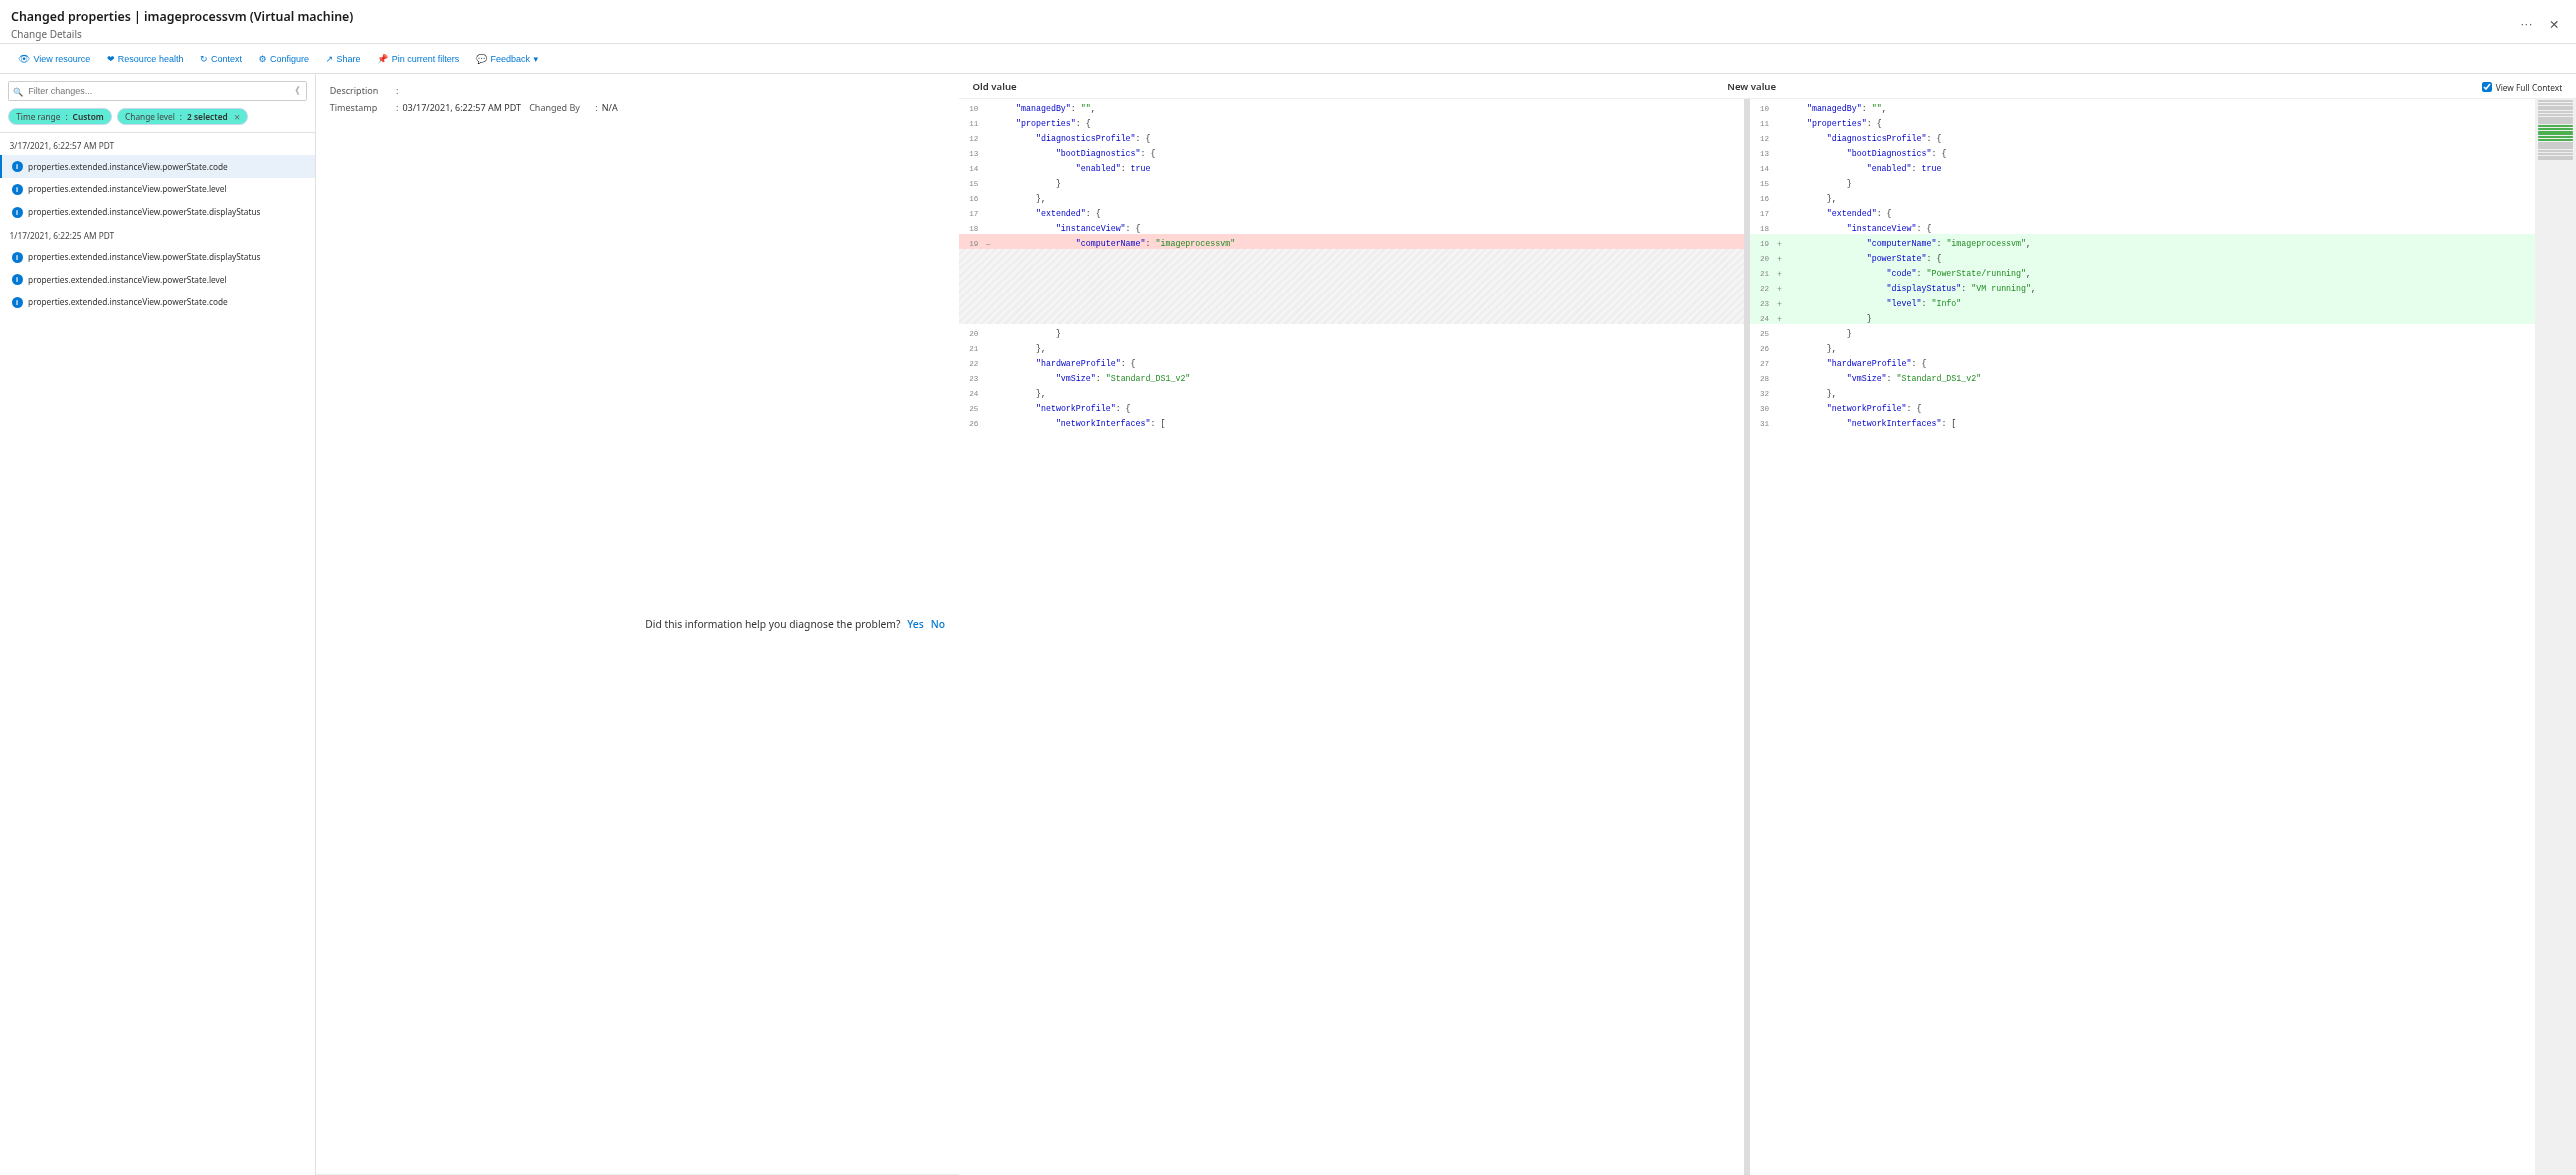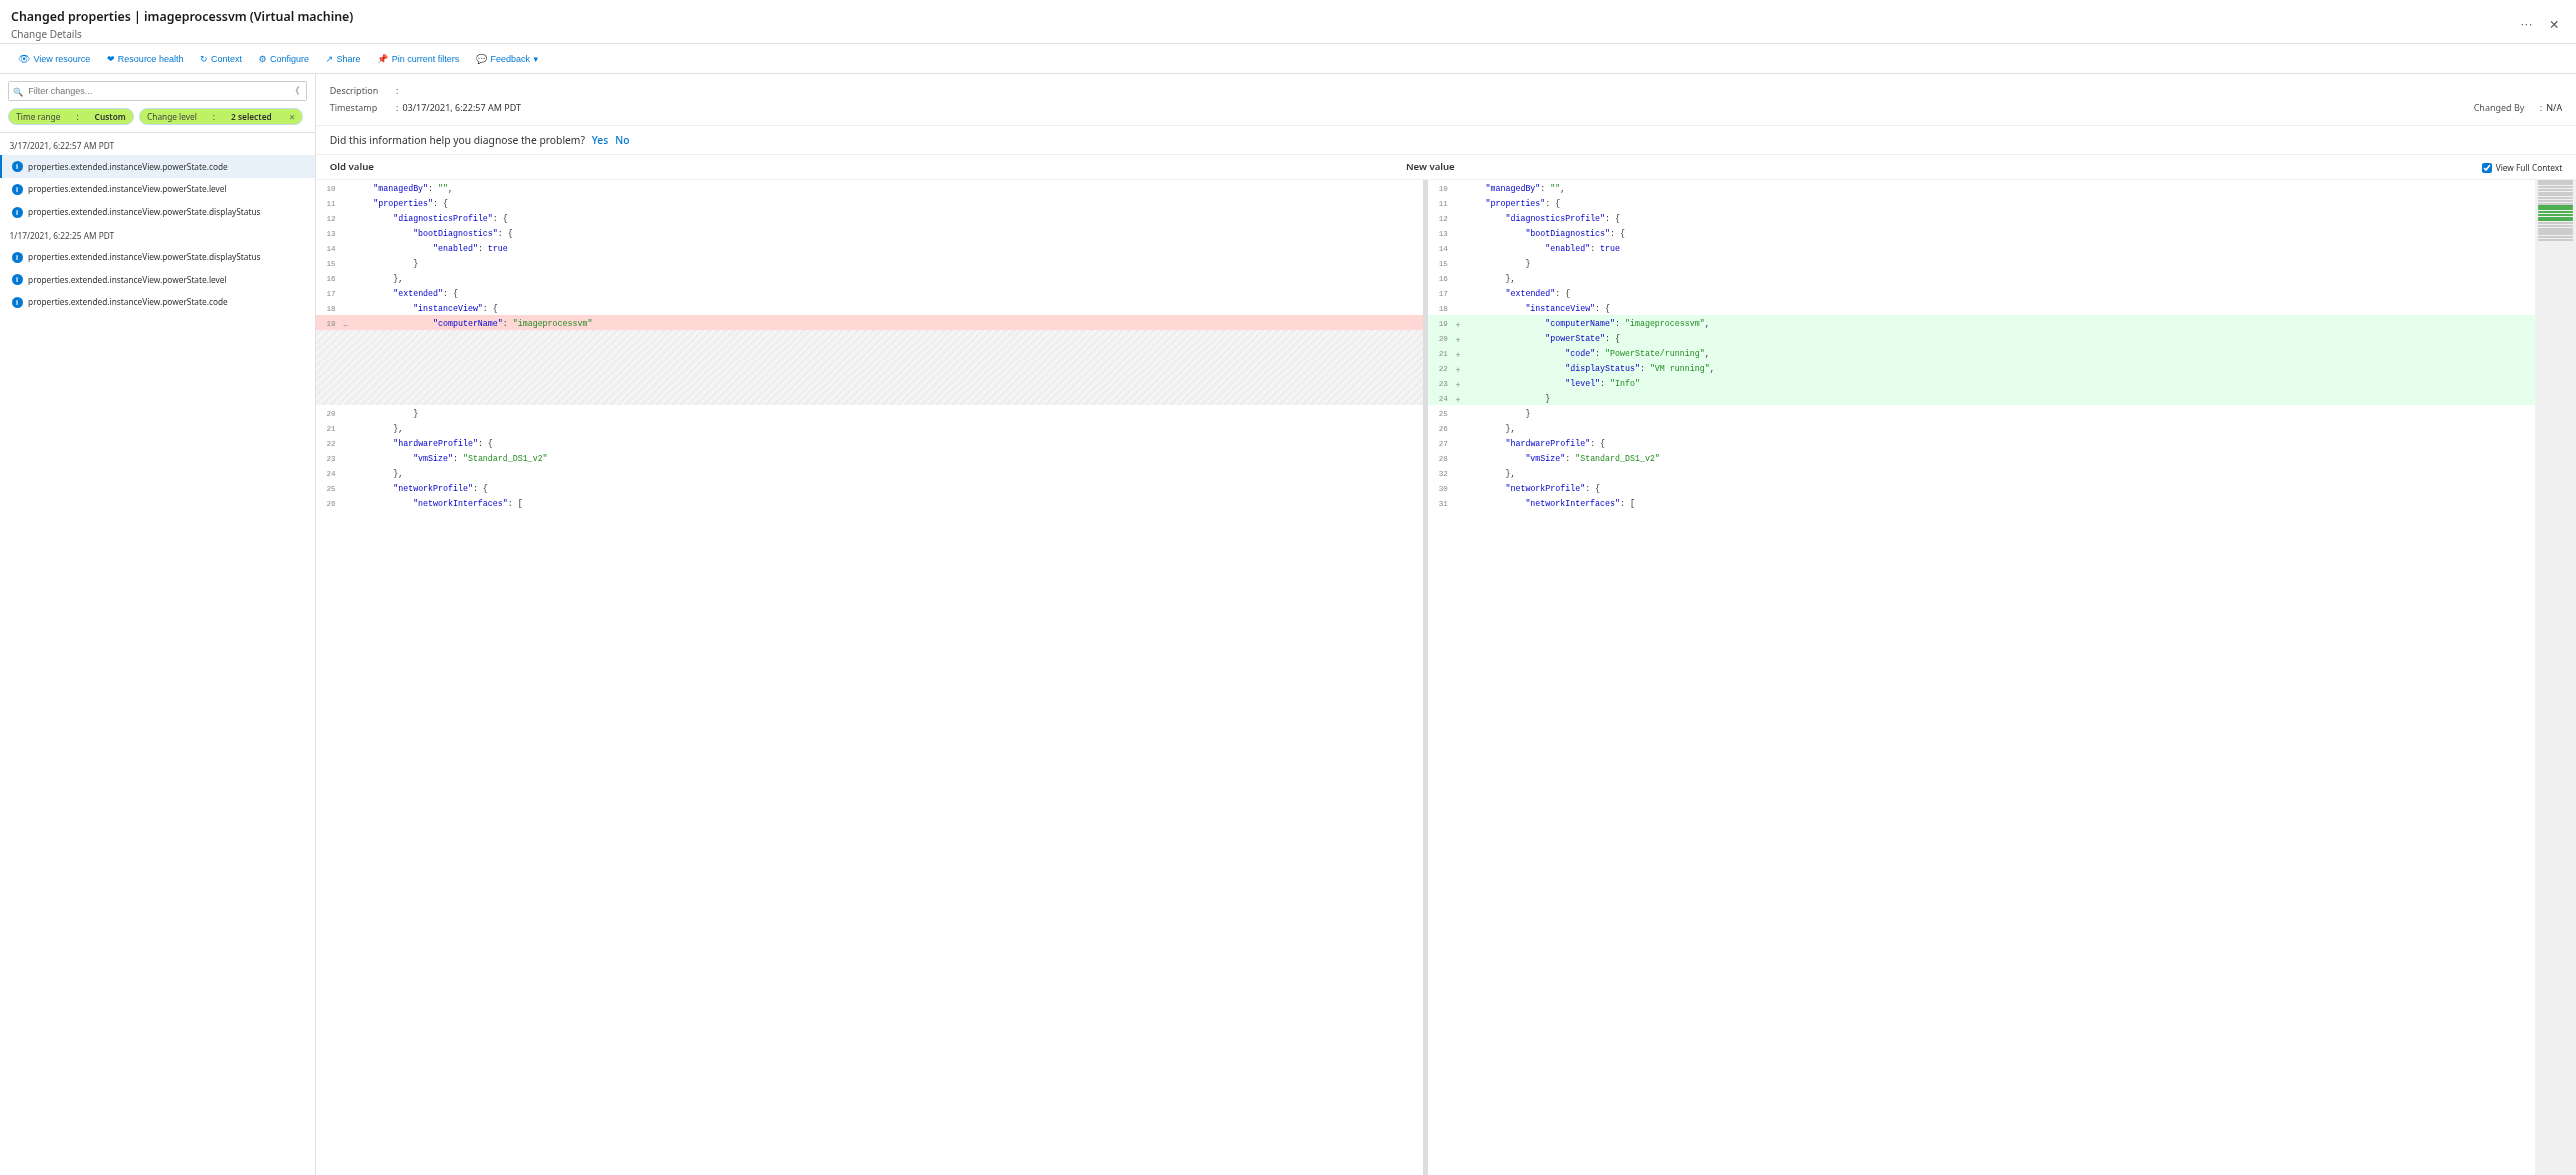--- a/index.html
+++ b/index.html
@@ -36,22 +36,22 @@
     .sidebar-header { padding: 6.9px 8.3px; border-bottom: 0.7px solid #e0e0e0; }
     .filter-input-wrap { position: relative; margin-bottom: 6.9px; }
     .filter-input {
       width: 100%; border: 0.7px solid #ccc; border-radius: 1.4px;
       padding: 4.1px 6.9px 4.1px 19px; font-size: 9px; color: #333;
       outline: none;
     }
     .filter-icon { position: absolute; left: 5.5px; top: 50%; transform: translateY(-50%); color: #666; font-size: 8.3px; }
     .filter-tags { display: flex; align-items: center; gap: 5.5px; flex-wrap: wrap; }
     .filter-tag {
-      display: flex; align-items: center; gap: 16px;
-      background: #bef264; border: 0.7px solid #c7d9f0;
+      display: flex; align-items: center; gap: 5px;
+      background: #5eead4; border: 0.7px solid #c7d9f0;
       border-radius: 8.3px; padding: 2.1px 6.9px; font-size: 8.3px; color: #333;
     }
     .filter-tag .tag-label { color: #444; }
     .filter-tag .tag-value { font-weight: 600; }
     .filter-tag .tag-close { cursor: pointer; color: #666; margin-left: 1.4px; font-size: 7.6px; }
     .collapse-btn { margin-left: auto; background: none; border: none; cursor: pointer; color: #555; font-size: 9.6px; padding: 1.4px 4.1px; }
 
     .sidebar-list { flex: 1; overflow-y: auto; }
     .change-group { }
     .change-group-header {
@@ -66,21 +66,21 @@
     .change-item.selected { background: #e8f1fa; border-left-color: #0078d4; }
     .change-item-icon { margin-top: 0.7px; flex-shrink: 0; }
     .info-circle {
       width: 11px; height: 11px; border-radius: 50%;
       background: #0078d4; color: #fff;
       display: flex; align-items: center; justify-content: center;
       font-size: 6.9px; font-weight: 700;
     }
     .change-item-text { font-size: 8.3px; color: #333; line-height: 1.4; }
 
-    .content-panel { flex: 1; overflow-y: auto; display: flex; flex-direction: column; }
+    .content-panel { flex: 1; overflow-y: auto; display: flex; }
     .detail-header { padding: 9.6px 13.8px 6.9px 13.8px; border-bottom: 0.7px solid #eee; }
     .detail-row { display: flex; align-items: center; gap: 4.1px; margin-bottom: 4.1px; font-size: 9px; }
     .detail-label { color: #555; min-width: 62px; }
     .detail-sep { color: #555; }
     .detail-value { color: #333; }
     .diagnose-row { display: flex; align-items: center; gap: 6.9px; padding: 6.9px 13.8px; font-size: 10.3px; color: #333; border-bottom: 0.7px solid #eee; }
     .diagnose-yes { color: #0078d4; cursor: pointer; font-weight: 500; }
     .diagnose-no { color: #0078d4; cursor: pointer; font-weight: 500; }
 
     .diff-area { flex: 1; display: flex; flex-direction: column; }

